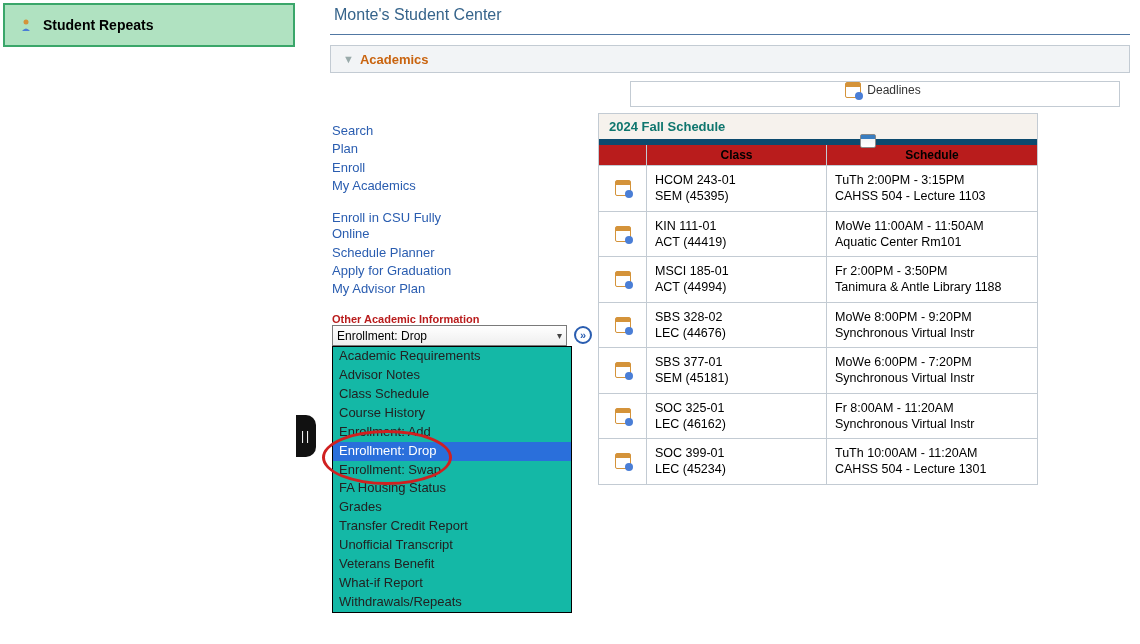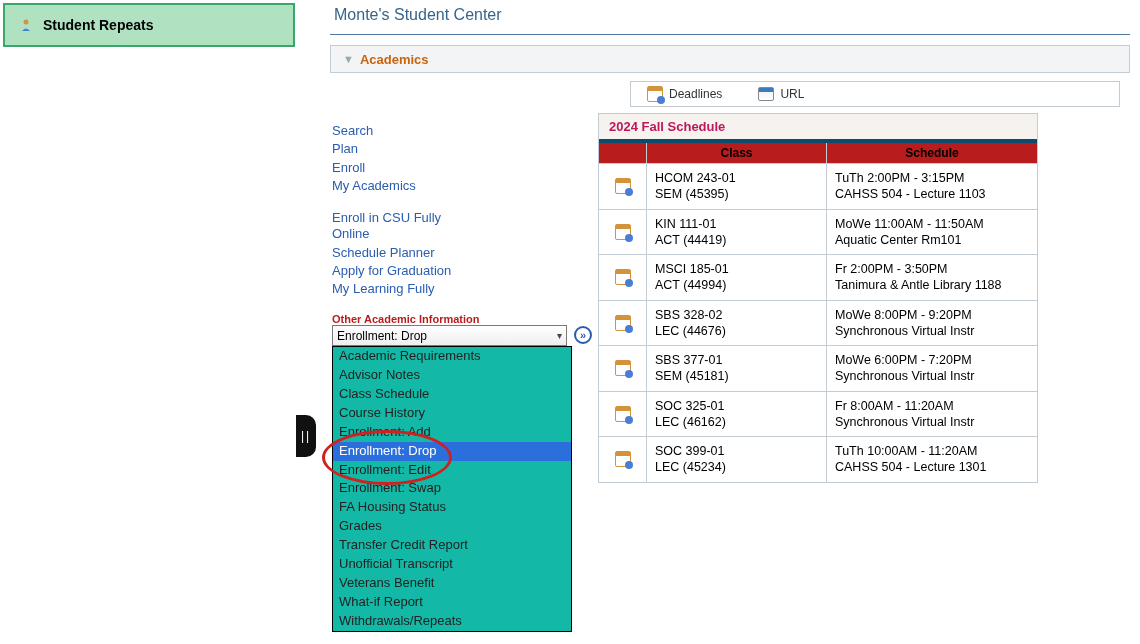--- a/index.html
+++ b/index.html
@@ -9,21 +9,21 @@
   .nav-icon { width: 14px; height: 14px; margin-right: 10px; }
   .nav-label { font-weight: bold; font-size: 14px; color: #000; }
 
   .main { position: absolute; left: 330px; top: 0; width: 800px; }
   .page-title { color: #36648b; font-size: 16px; font-weight: 400; padding: 6px 0 10px 4px; border-bottom: 1px solid #5178a3; margin-bottom: 10px; }
 
   .section-hdr { background: #f2f4f6; border: 1px solid #c3cbd3; height: 28px; display: flex; align-items: center; padding-left: 12px; margin-bottom: 8px; }
   .section-arrow { color: #9aa; font-size: 11px; margin-right: 6px; }
   .section-title { color: #c9640f; font-weight: bold; font-size: 13px; }
 
-  .legend { border: 1px solid #c3cbd3; margin-left: 300px; height: 26px; display: flex; align-items: center; gap: 36px; padding-left: 16px; margin-bottom: 6px; width:490px; }
+  .legend { border: 1px solid #c3cbd3; margin-left: 300px; height: 26px; display: flex; align-items: center; gap: 36px; padding-left: 16px; margin-bottom: 6px; width:490px;flex-direction:column; }
   .legend-item { display: flex; align-items: center; gap: 6px; color: #333; font-size: 12px; }
 
   .content-row { display: flex; gap: 26px; align-items: flex-start; }
 
   .left-links { width: 270px; padding-left: 2px; }
   .link-group { margin: 10px 0 16px 0; display: flex; flex-direction: column; gap: 2px; }
   .link-group a { color: #2a5db0; text-decoration: none; font-size: 13px; cursor: pointer; line-height: 1.25; }
   .other-label { color: #b91c1c; font-weight: 600; font-size: 11px; margin-top: 6px; }
 
   .dropdown-wrap { position: relative; width: 240px; }
@@ -32,21 +32,21 @@
   .go-btn { position: absolute; right: -20px; top: 1px; width: 18px; height: 18px; border-radius: 50%; border: 2px solid #2a5db0; display: flex; align-items: center; justify-content: center; color: #2a5db0; font-size: 11px; font-weight: bold; cursor: pointer; }
 
   .dropdown-list { position: absolute; top: 21px; left: 0; width: 240px; background: #14b8a6; border: 1px solid #000; z-index: 50; }
   .dropdown-list .opt { padding: 1px 6px; font-size: 13px; color: #222; cursor: pointer; white-space: nowrap; line-height: 1.3; }
   .dropdown-list .opt.selected { background: #2a6fdb; color: #fff; }
 
   
   .red-ellipse { position: absolute; border: 3px solid #d02020; border-radius: 50%; width: 130px; height: 55px; pointer-events: none; z-index: 60; }
 
   .schedule { width: 440px; border: 1px solid #c3cbd3; }
-  .sched-title { background: #f6f2ed; padding: 5px 10px; color: #be185d; font-weight: bold; font-size: 13px; border-bottom:4px solid #0c4a6e; }
+  .sched-title { background: #f6f2ed; padding: 5px 10px; color: #0f766e; font-weight: bold; font-size: 13px; border-bottom:6px solid #0c4a6e; }
   .sched-head { display: flex; border-bottom: 1px solid #c3cbd3; background: #b91c1c; }
   .col-ic { width: 48px; border-right: 1px solid #c3cbd3; text-align:center; padding:3px 0; font-size:12px; }
   .col-cls { width: 180px; border-right: 1px solid #c3cbd3; text-align:center; padding:3px 0; font-size:12px; font-weight:600; }
   .col-sch { flex: 1; text-align:center; padding:3px 0; font-size:12px; font-weight:600; }
   .sched-row { display: flex; border-bottom: 1px solid #c3cbd3; }
   .sched-row:last-child { border-bottom: none; }
   .sched-row .c1 { width: 48px; border-right: 1px solid #c3cbd3; display:flex; align-items:center; justify-content:center; padding:6px 0; }
   .sched-row .c2 { width: 180px; border-right: 1px solid #c3cbd3; padding: 6px 8px; font-size: 12.5px; line-height:1.3; }
   .sched-row .c3 { flex: 1; padding: 6px 8px; font-size: 12.5px; line-height:1.3; }
 
@@ -102,38 +102,37 @@
       <div class="link-group">
         <a>Search</a>
         <a>Plan</a>
         <a>Enroll</a>
         <a>My Academics</a>
       </div>
       <div class="link-group">
         <a style="max-width:110px;">Enroll in CSU Fully Online</a>
         <a style="max-width:110px;">Schedule Planner</a>
         <a>Apply for Graduation</a>
-        <a>My Learning Fully</a>
+        <a>My Advisor Plan</a>
       </div>
       <div class="other-label">Other Academic Information</div>
 
       <div class="dropdown-wrap">
         <div class="select-box">
           <span>Enrollment: Drop</span>
           <span class="select-arrow">▾</span>
         </div>
         <div class="go-btn">»</div>
         <div class="dropdown-list" id="dd-list">
             <div class="opt">Academic Requirements</div>
             <div class="opt">Advisor Notes</div>
             <div class="opt">Class Schedule</div>
             <div class="opt">Course History</div>
             <div class="opt">Enrollment: Add</div>
             <div class="opt selected">Enrollment: Drop</div>
-            <div class="opt">Enrollment: Edit</div>
             <div class="opt">Enrollment: Swap</div>
             <div class="opt">FA Housing Status</div>
             <div class="opt">Grades</div>
             <div class="opt">Transfer Credit Report</div>
             <div class="opt">Unofficial Transcript</div>
             <div class="opt">Veterans Benefit</div>
             <div class="opt">What-if Report</div>
             <div class="opt">Withdrawals/Repeats</div>
           </div>
         <div class="red-ellipse" style="left:-10px; top:105px;"></div>

